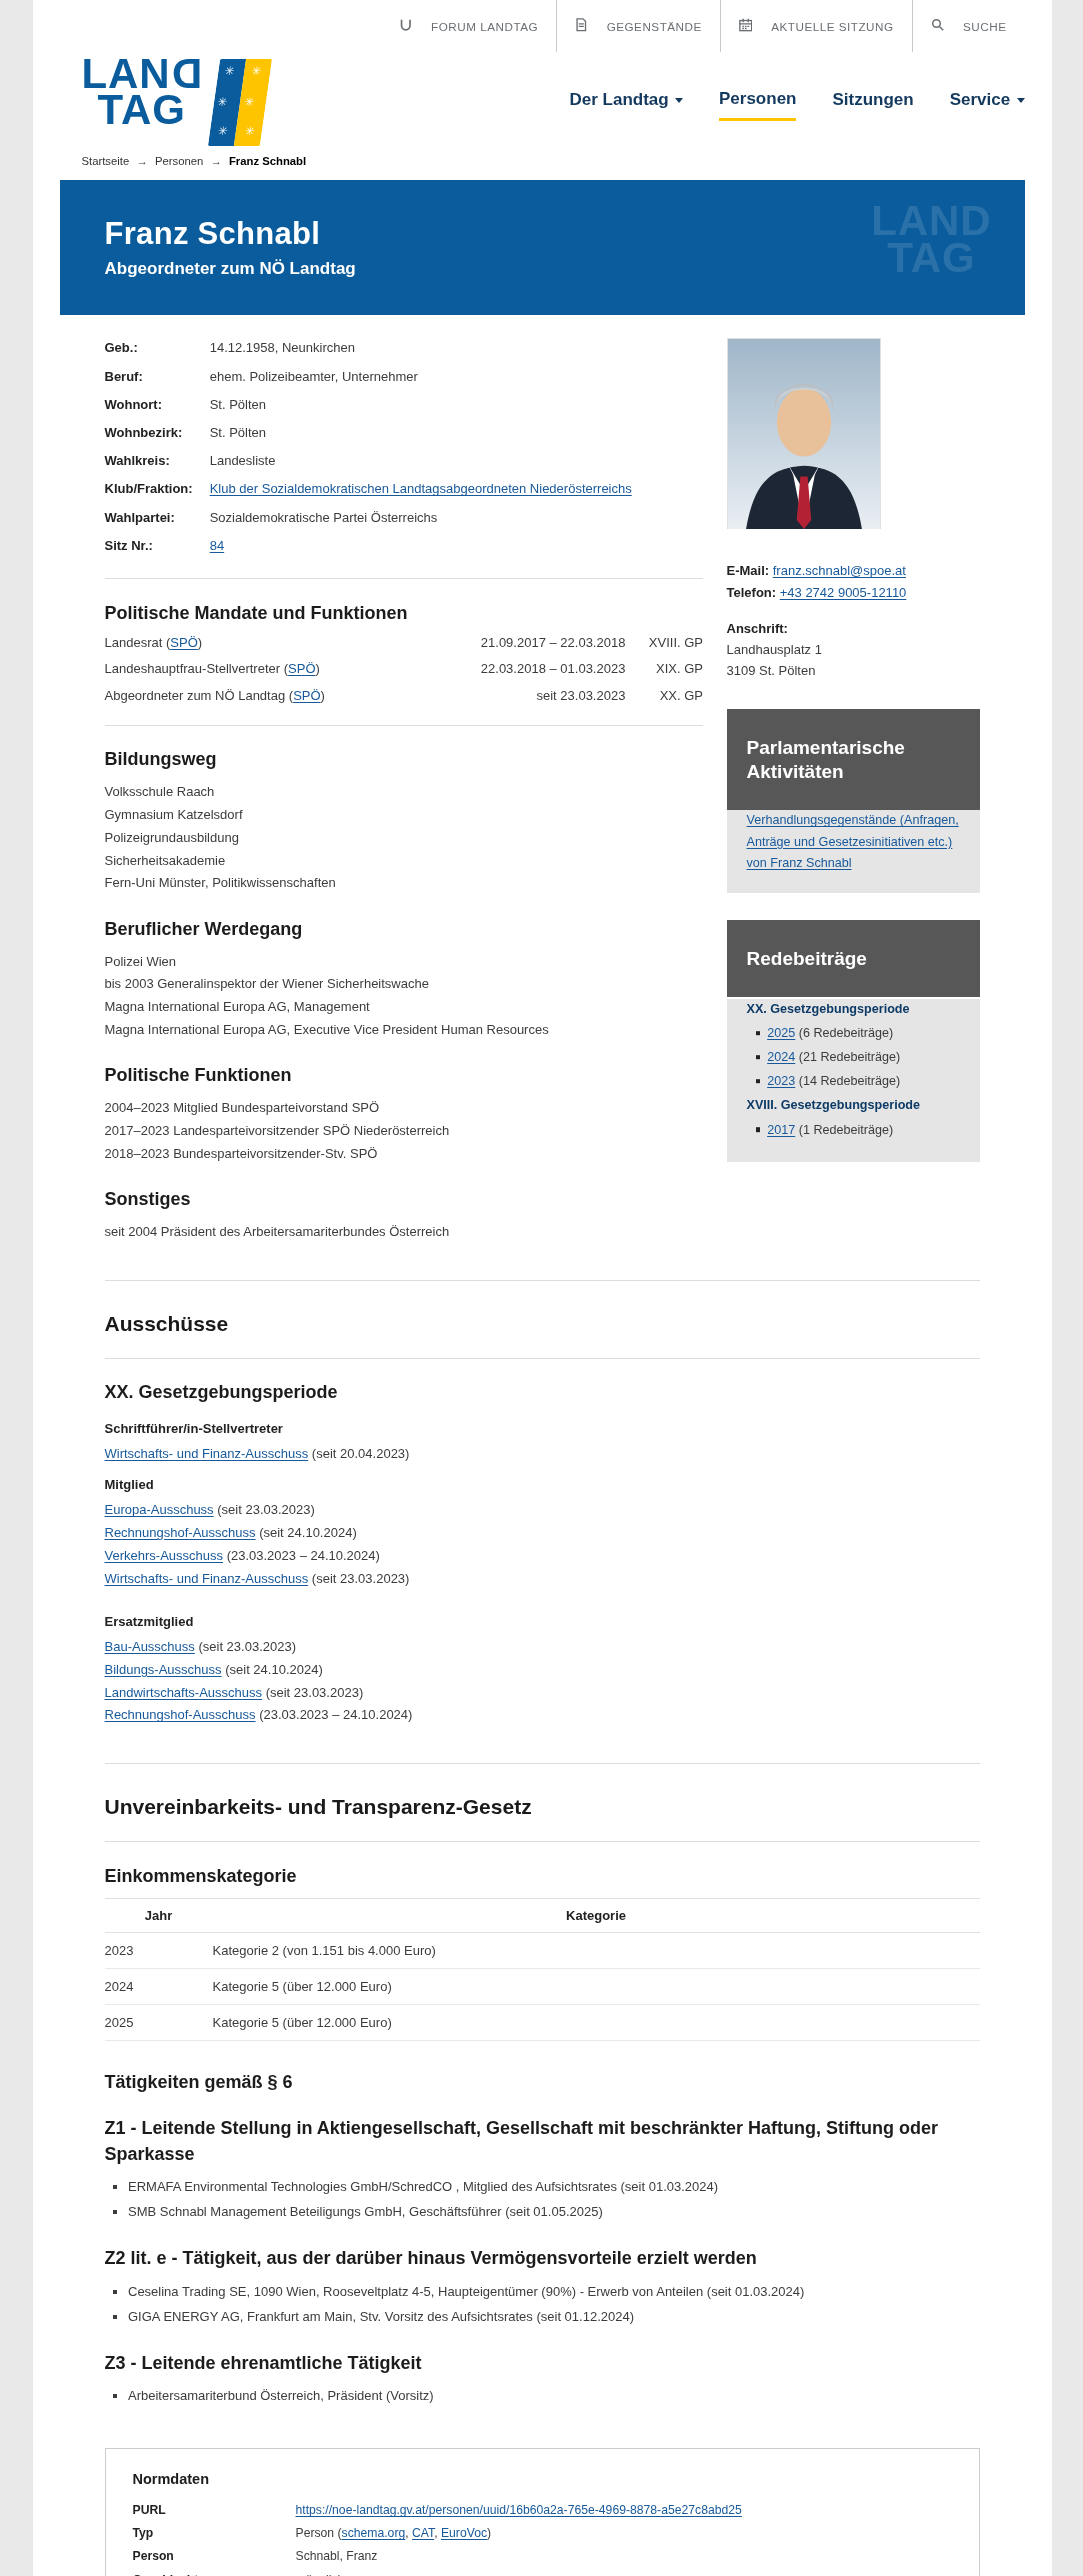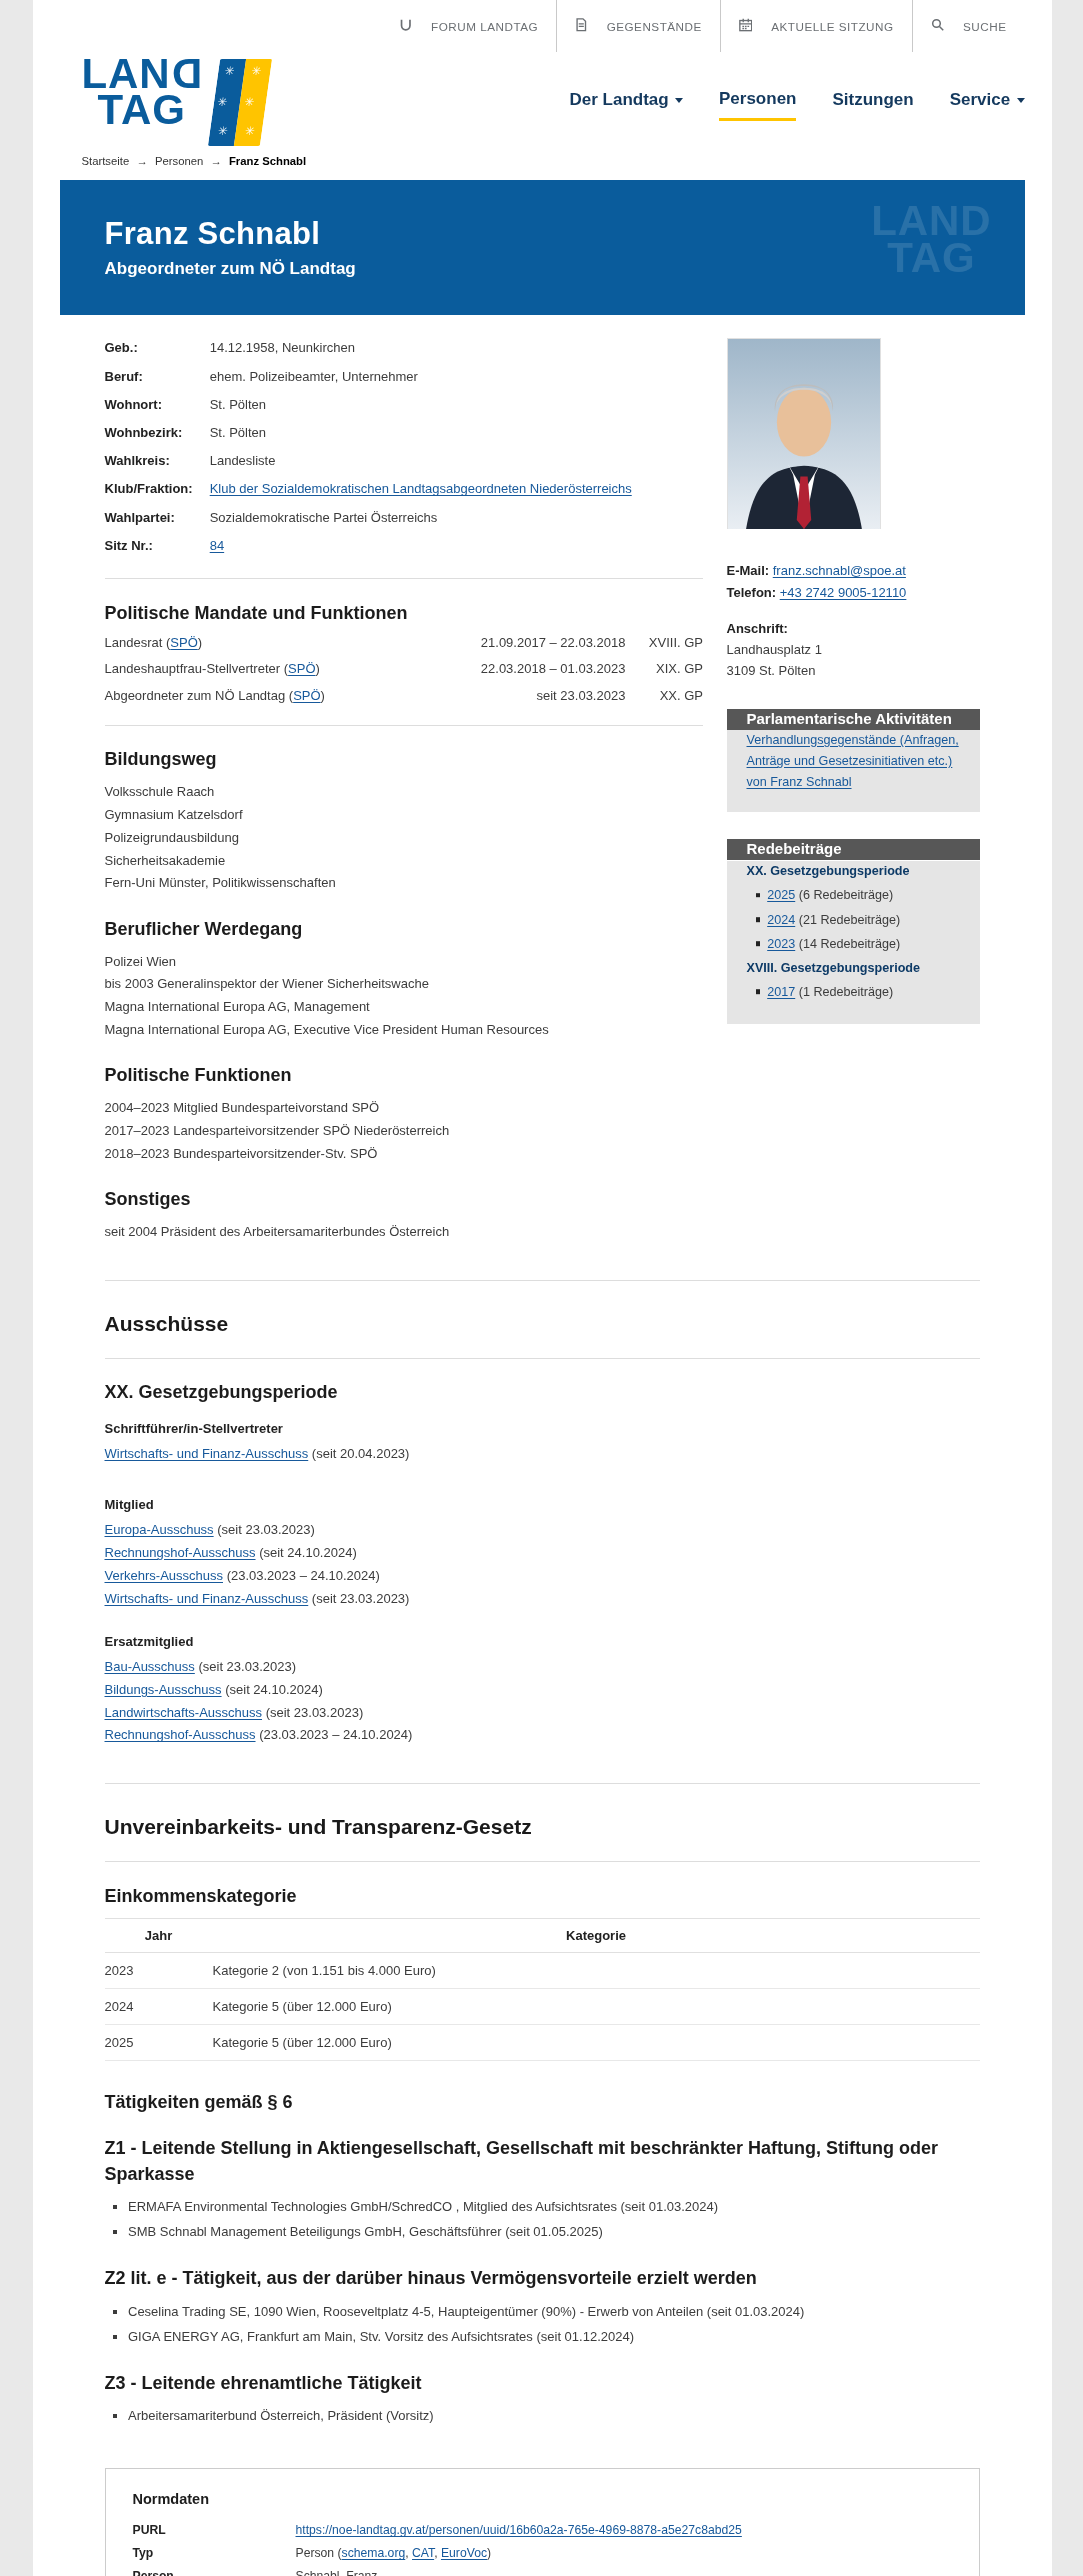--- a/index.html
+++ b/index.html
@@ -65,21 +65,21 @@
 
   .cv-line { font-size: 13px; line-height: 1.75; }
 
   
   .sidebar { font-size: 13px; }
   .portrait { width: 154px; height: 191px; border: 0.9px solid #e0e0e0; background: linear-gradient(#a9bfd1, #e9eef3); display: block; }
   .contact { margin-top: 31px; line-height: 1.65; }
   .contact .b { font-weight: 700; color: #222; }
   .addr-block { margin-top: 16.3px; line-height: 1.6; }
   .side-box { margin-top: 27px; }
-  .side-box-header { background: #575757; color: #fff; font-size: 15px; font-weight: 700; padding: 1px 20px; line-height: 1.25; }
+  .side-box-header { background: #575757; color: #fff; font-size: 19px; font-weight: 700; padding: 27px 20px; line-height: 1.25; }
   .side-box-body { background: #e5e5e5; padding: 0 20px 18px; font-size: 12.6px; line-height: 1.7; }
   .speech-group-title { color: #0d3a66; font-weight: 700; font-size: 12.6px; margin-top: 1.8px; }
   .speech-item { display: flex; align-items: baseline; gap: 7.2px; padding-left: 9px; margin: 2.7px 0; }
   .sq { width: 4.5px; height: 4.5px; background: #222; display: inline-block; flex: none; transform: translateY(-1.8px); }
   .speech-count { color: #3c3c3c; }
 
   
   h2.big { font-size: 21px; font-weight: 700; color: #1a1a1a; margin: 31px 0 16.3px; }
   .role-h { font-weight: 700; color: #222; font-size: 13px; margin: 18px 0 7.2px; }
   .comm-line { font-size: 13px; line-height: 1.75; }
@@ -347,21 +347,21 @@
 
     <hr class="light" style="margin-top:36px">
     <h2 class="big">Ausschüsse</h2>
     <hr class="light">
 
     <h3 class="sec">XX. Gesetzgebungsperiode</h3>
 
     <div class="role-h">Schriftführer/in-Stellvertreter</div>
     <div class="comm-line"><a>Wirtschafts- und Finanz-Ausschuss</a> <span>(seit 20.04.2023)</span></div>
 
-    <div class="role-h" style="margin-top:31px">Mitglied</div>
+    <div class="role-h" style="margin-top:11px">Mitglied</div>
     <div class="comm-line"><a>Europa-Ausschuss</a> <span>(seit 23.03.2023)</span></div>
     <div class="comm-line"><a>Rechnungshof-Ausschuss</a> <span>(seit 24.10.2024)</span></div>
     <div class="comm-line"><a>Verkehrs-Ausschuss</a> <span>(23.03.2023 – 24.10.2024)</span></div>
     <div class="comm-line"><a>Wirtschafts- und Finanz-Ausschuss</a> <span>(seit 23.03.2023)</span></div>
 
     <div class="role-h" style="margin-top:23.5px">Ersatzmitglied</div>
     <div class="comm-line"><a>Bau-Ausschuss</a> <span>(seit 23.03.2023)</span></div>
     <div class="comm-line"><a>Bildungs-Ausschuss</a> <span>(seit 24.10.2024)</span></div>
     <div class="comm-line"><a>Landwirtschafts-Ausschuss</a> <span>(seit 23.03.2023)</span></div>
     <div class="comm-line"><a>Rechnungshof-Ausschuss</a> <span>(23.03.2023 – 24.10.2024)</span></div>

